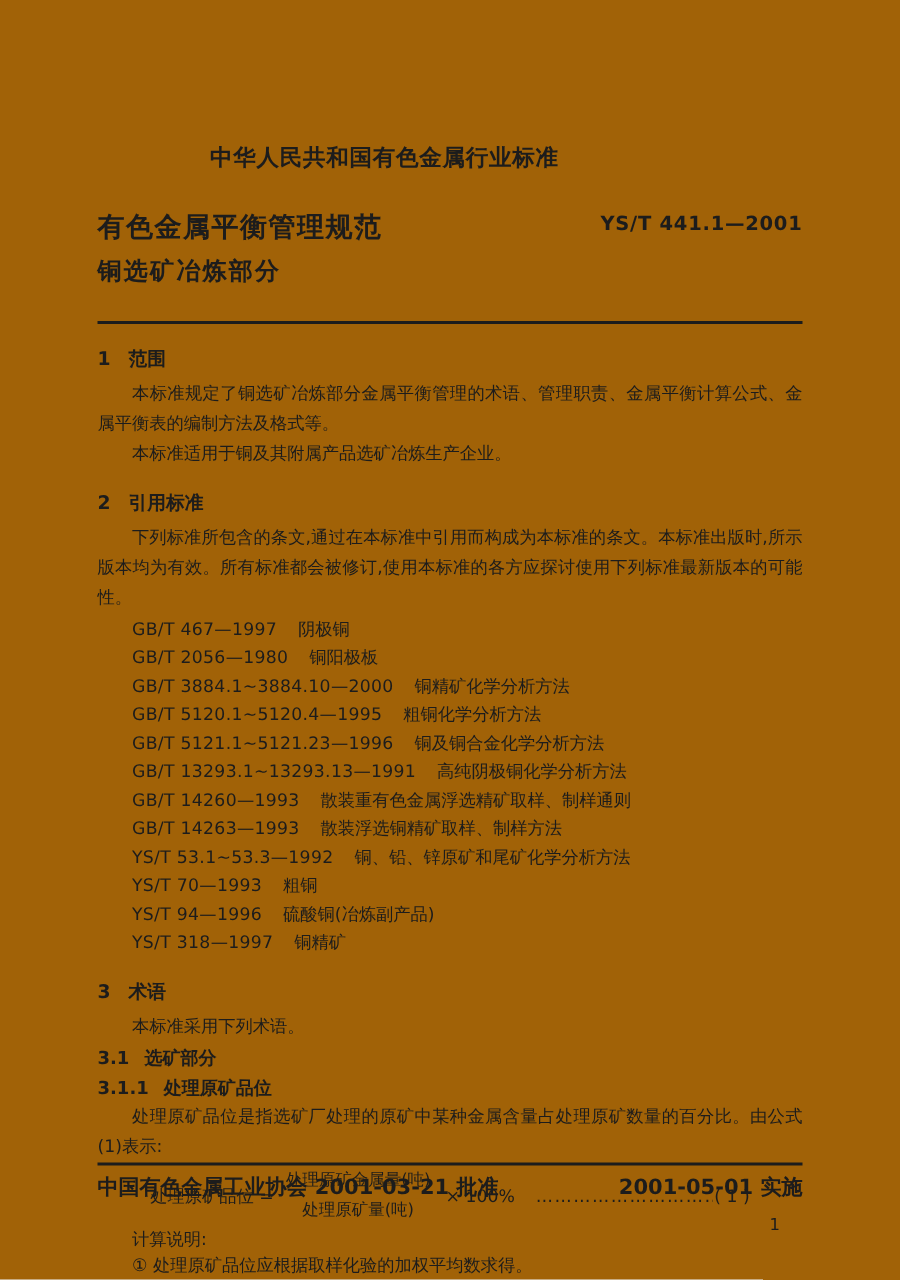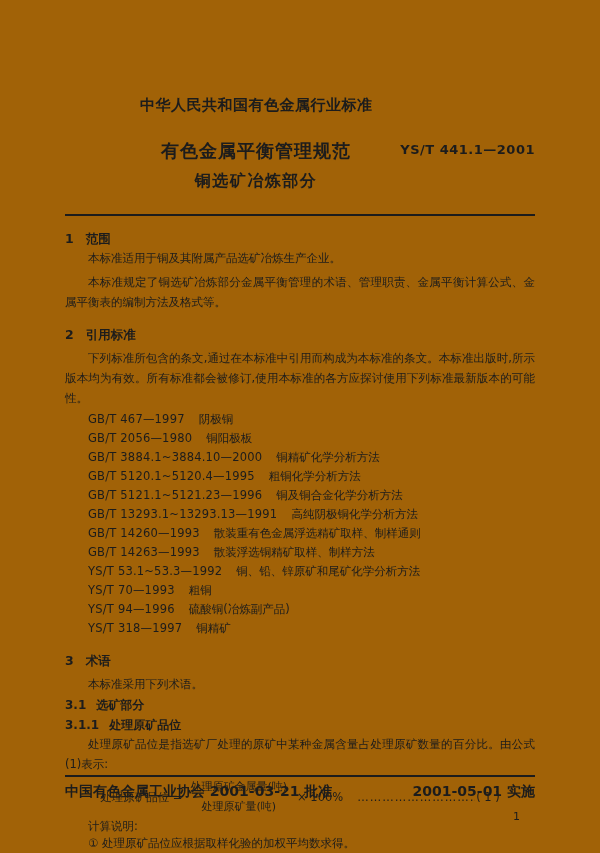--- a/index.html
+++ b/index.html
@@ -14,21 +14,21 @@
     overflow: hidden;
   }
   .content { padding: 0 65px; }
 
   
   .doc-header { position: relative; padding-top: 96px; }
   .header-label {
     margin-left: 75px;
     font-size: 15px; font-weight: bold; letter-spacing: 0.5px;
   }
-  .title-block { margin-top: 24px; text-align: center; padding-right: 88px; }
+  .title-block { margin-top: 24px; padding-right: 88px; }
   .title-line1 { font-size: 18px; font-weight: bold; letter-spacing: 1px; }
   .title-line2 { margin-top: 8px; font-size: 16px; font-weight: bold; letter-spacing: 1.5px; }
   .std-number {
     position: absolute; right: 0; top: 142px;
     font-size: 13px; font-weight: bold; letter-spacing: 0.5px;
   }
   .head-rule { margin-top: 22px; border-top: 2px solid #1c1c1c; }
 
   
   .sec-heading { font-size: 12.5px; font-weight: bold; margin-top: 15px; }
@@ -83,22 +83,22 @@
         <div class="title-line1">有色金属平衡管理规范</div>
         <div class="title-line2">铜选矿冶炼部分</div>
       </div>
       <div class="std-number">YS/T 441.1—2001</div>
       <div class="head-rule"></div>
     </div>
 
     <div class="sec-heading">
       <span class="sec-num">1</span><span>范围</span>
     </div>
+    <p class="body-text">本标准规定了铜选矿冶炼部分金属平衡管理的术语、管理职责、金属平衡计算公式、金属平衡表的编制方法及格式等。</p>
     <p class="body-text no-gap">本标准适用于铜及其附属产品选矿冶炼生产企业。</p>
-    <p class="body-text">本标准规定了铜选矿冶炼部分金属平衡管理的术语、管理职责、金属平衡计算公式、金属平衡表的编制方法及格式等。</p>
 
     <div class="sec-heading">
       <span class="sec-num">2</span><span>引用标准</span>
     </div>
     <p class="body-text">下列标准所包含的条文,通过在本标准中引用而构成为本标准的条文。本标准出版时,所示版本均为有效。所有标准都会被修订,使用本标准的各方应探讨使用下列标准最新版本的可能性。</p>
     <ul class="std-list">
       <li><span class="code">GB/T 467—1997</span><span class="name">阴极铜</span></li>
       <li><span class="code">GB/T 2056—1980</span><span class="name">铜阳极板</span></li>
       <li><span class="code">GB/T 3884.1~3884.10—2000</span><span class="name">铜精矿化学分析方法</span></li>
       <li><span class="code">GB/T 5120.1~5120.4—1995</span><span class="name">粗铜化学分析方法</span></li>

